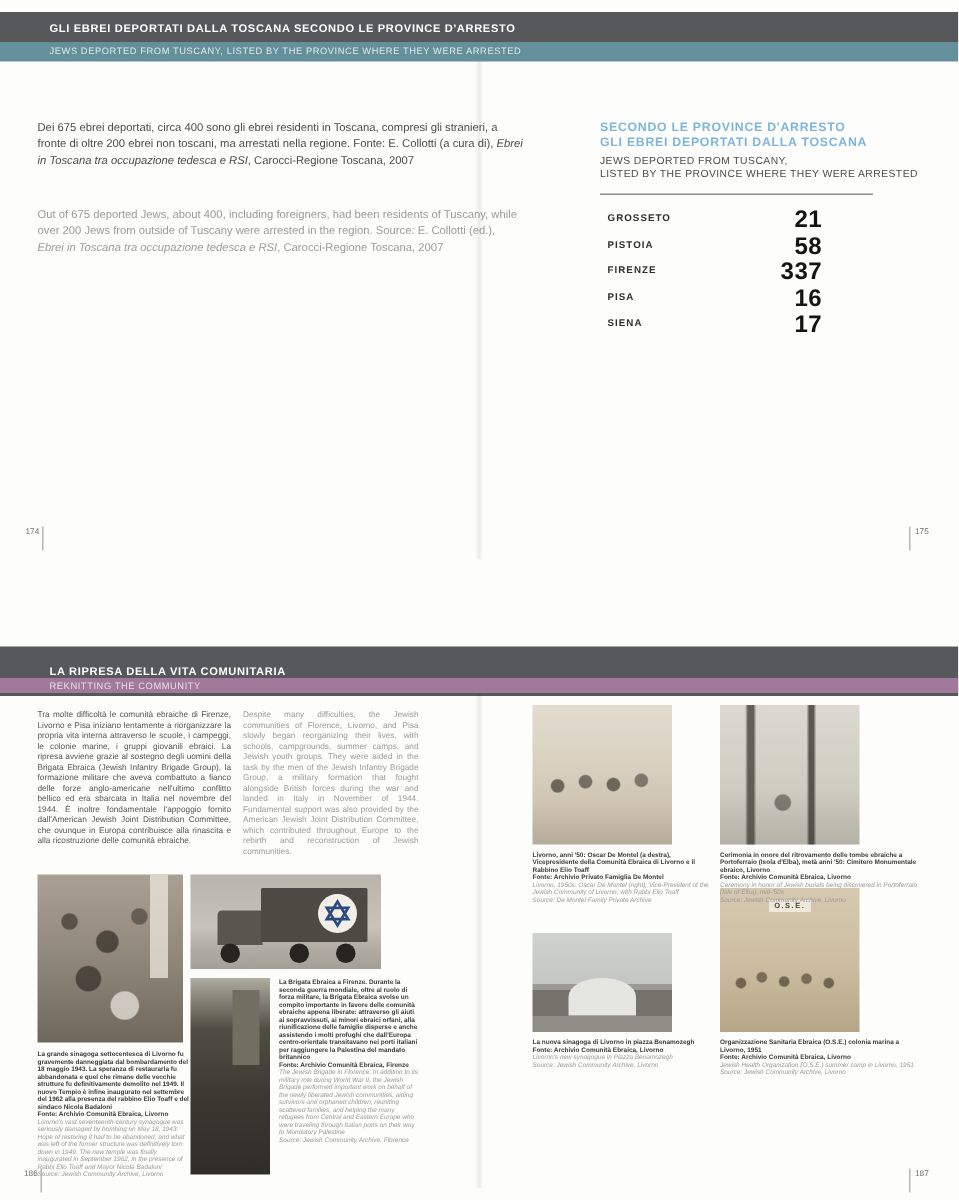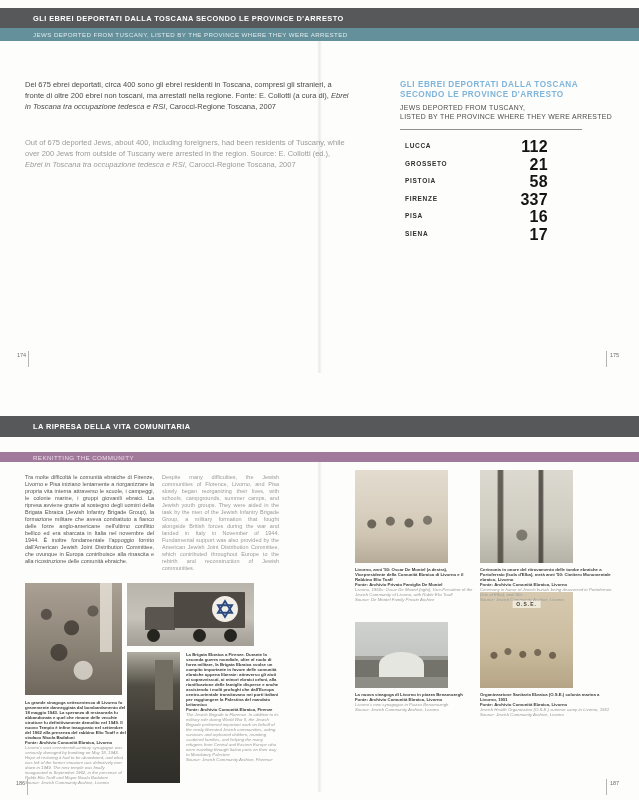--- a/index.html
+++ b/index.html
@@ -10,21 +10,21 @@
   
   .bar { position:absolute; left:0; width:639px; display:flex; align-items:center; }
   .bar-gray { background:#57585a; }
   .bar-accent1 { background:#64909c; }
   .bar-accent2 { background:#a1799a; }
   .bar-title { color:#ffffff; font-weight:bold; font-size:7.4px; letter-spacing:.45px; padding-left:33px; }
   .bar-sub { color:#dfe9ec; font-size:6.2px; letter-spacing:.4px; padding-left:33px; }
   .bar-sub-p { color:#ecdcea; font-size:6.2px; letter-spacing:.4px; padding-left:33px; }
   .s1-bar1 { top:8px; height:20px; }
   .s1-bar2 { top:28px; height:13px; }
-  .s2-bar1 { top:416px; height:21px; }
+  .s2-bar1 { top:431px; height:33px; }
   .s2-bar2 { top:452px; height:10px; }
 
   
   .intro { position:absolute; left:25px; width:324px; font-size:7.5px; line-height:11px; text-align:left; }
   .intro-it { top:79px; color:#4b4b4b; }
   .intro-en { top:137px; color:#9b9b9b; }
   .ital { font-style:italic; }
 
   .panel { position:absolute; left:400px; top:80px; width:220px; }
   .panel-title { color:#7fb5da; font-weight:bold; font-size:8.2px; line-height:10px; letter-spacing:.5px; }
@@ -122,34 +122,30 @@
     <div class="bar bar-accent1 s1-bar2">
       <span class="bar-sub">JEWS DEPORTED FROM TUSCANY, LISTED BY THE PROVINCE WHERE THEY WERE ARRESTED</span>
     </div>
 
     <p class="intro intro-it"><span>Dei 675 ebrei deportati, circa 400 sono gli ebrei residenti in Toscana, compresi gli stranieri, a fronte di oltre 200 ebrei non toscani, ma arrestati nella regione. </span><span>Fonte: E. Collotti (a cura di), </span><span class="ital">Ebrei in Toscana tra occupazione tedesca e RSI</span><span>, Carocci-Regione Toscana, 2007</span></p>
 
     <p class="intro intro-en"><span>Out of 675 deported Jews, about 400, including foreigners, had been residents of Tuscany, while over 200 Jews from outside of Tuscany were arrested in the region. </span><span>Source: E. Collotti (ed.), </span><span class="ital">Ebrei in Toscana tra occupazione tedesca e RSI</span><span>, Carocci-Regione Toscana, 2007</span></p>
 
     <div class="panel">
       <div class="panel-title">
+        <div>SECONDO LE PROVINCE D'ARRESTO</div>
         <div>GLI EBREI DEPORTATI DALLA TOSCANA</div>
-        <div>SECONDO LE PROVINCE D'ARRESTO</div>
       </div>
       <div class="panel-sub">
         <div>JEWS DEPORTED FROM TUSCANY,</div>
         <div>LISTED BY THE PROVINCE WHERE THEY WERE ARRESTED</div>
       </div>
       <div class="panel-rule"></div>
 
       <div class="ptable">
-        <div class="trow">
-          <span class="trow-label">LUCCA</span>
-          <span class="trow-value">112</span>
-        </div>
         <div class="trow">
           <span class="trow-label">GROSSETO</span>
           <span class="trow-value">21</span>
         </div>
         <div class="trow">
           <span class="trow-label">PISTOIA</span>
           <span class="trow-value">58</span>
         </div>
         <div class="trow">
           <span class="trow-label">FIRENZE</span>

